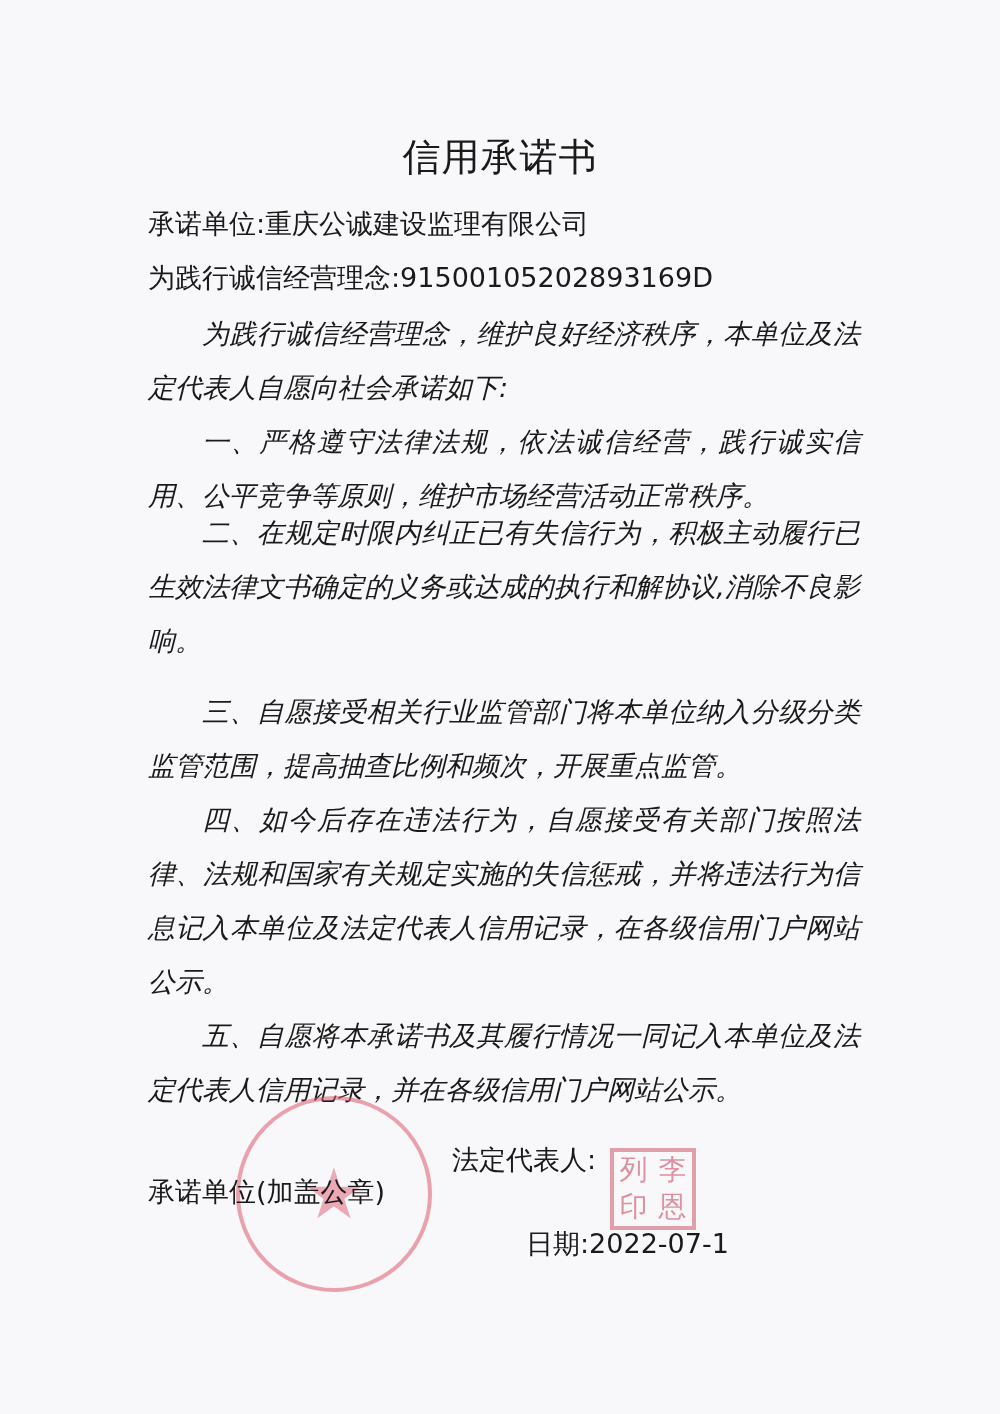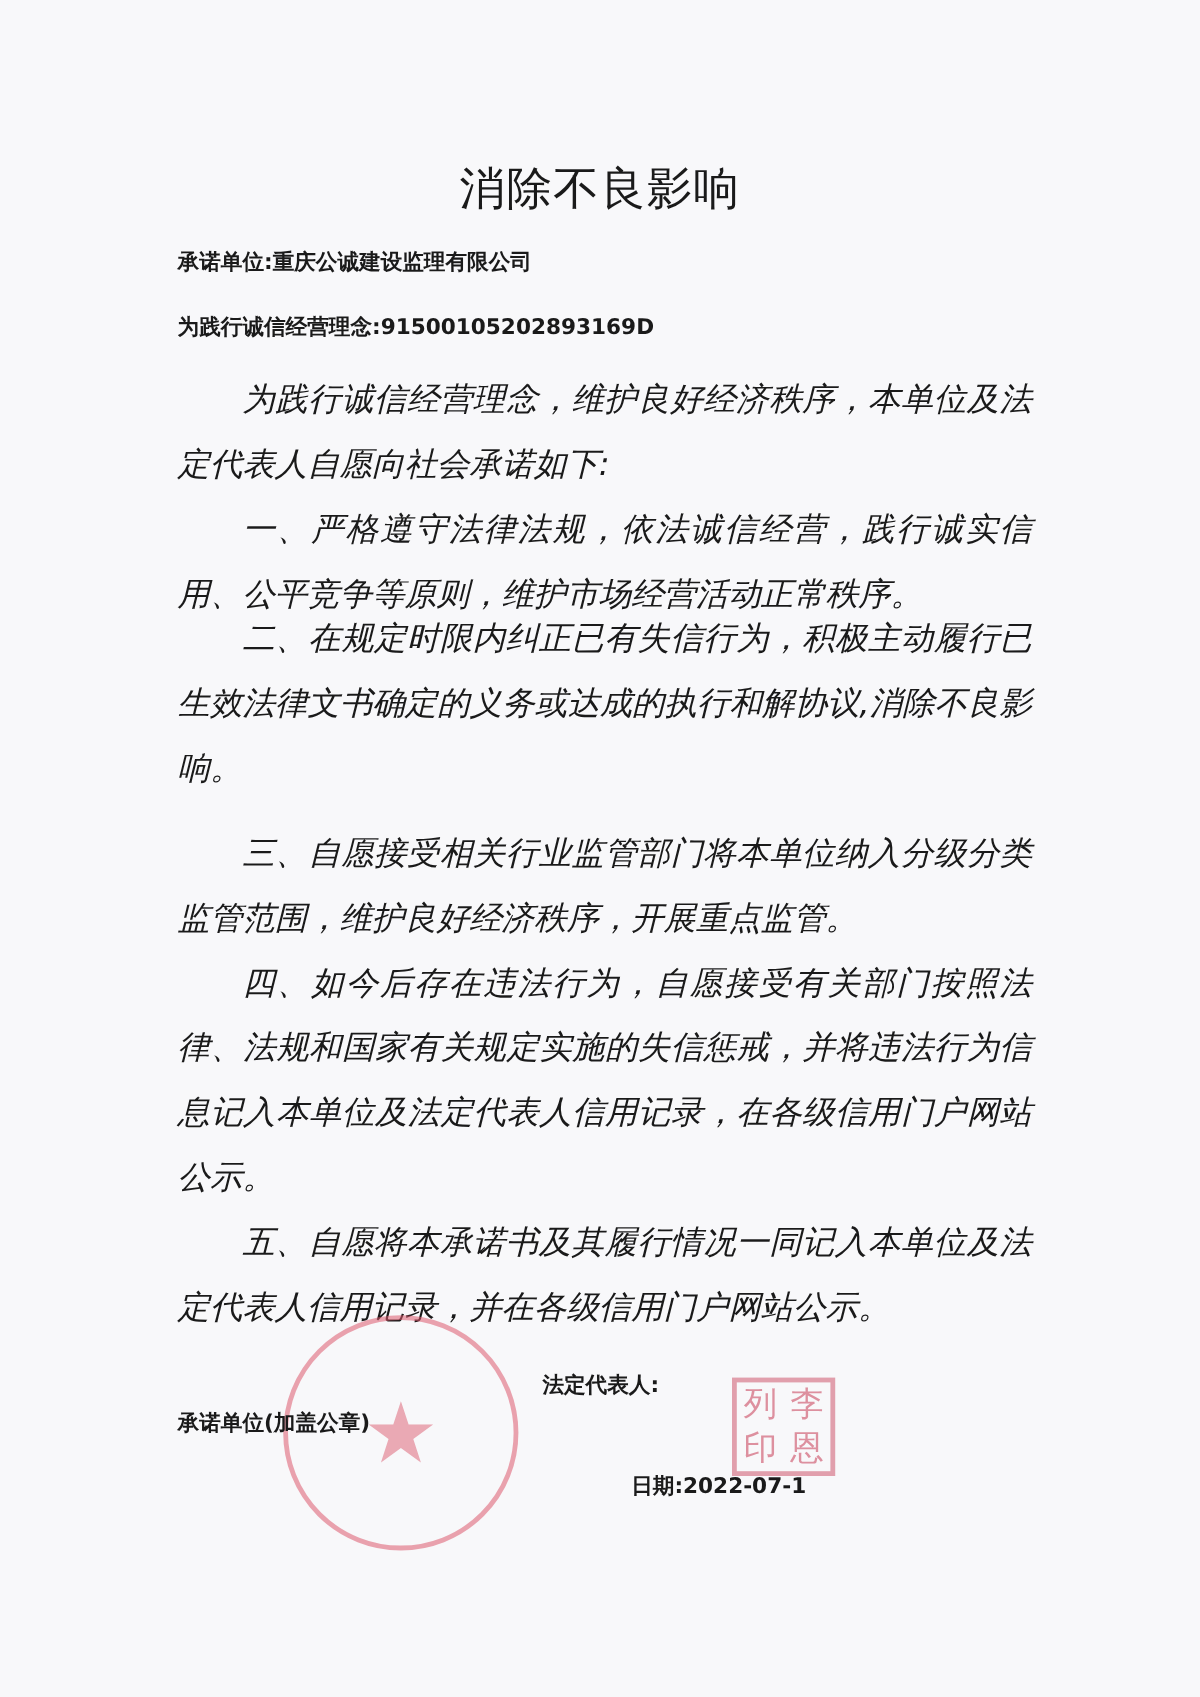--- a/index.html
+++ b/index.html
@@ -1,37 +1,37 @@
 <!DOCTYPE html>
 <html><head>
 <meta charset="utf-8">
 <style>
   html, body { margin:0; padding:0; }
   body { width:1000px; height:1414px; background:#f8f8fa; position:relative; overflow:hidden;
          font-family:"DejaVu Sans", sans-serif; color:#1a1a1a; }
   .title { position:absolute; top:132px; left:0; width:1000px; text-align:center; font-size:38px; letter-spacing:1px; }
-  .line { position:absolute; left:148px; font-size:18px; white-space:nowrap;font-weight:bold; }
+  .line { position:absolute; left:148px; font-size:27px; white-space:nowrap; }
   .para { position:absolute; left:148px; width:712px; font-size:27px; line-height:54px; text-indent:54px; text-align:justify;font-style:italic; }
   .seal { position:absolute; left:236px; top:1096px; width:196px; height:196px; border-radius:50%;
           border:4px solid rgba(220,90,110,0.55); box-sizing:border-box; }
   .seal .star { position:absolute; left:50%; top:50%; transform:translate(-50%,-50%); color:rgba(220,90,110,0.5); font-size:70px; }
   .stamp { position:absolute; left:610px; top:1148px; width:86px; height:82px; border:4px solid rgba(210,100,120,0.6);
            box-sizing:border-box; display:grid; grid-template-columns:1fr 1fr; font-size:28px; color:rgba(210,100,120,0.7); text-align:center; line-height:36px; }
 </style>
 </head>
 <body>
 
-<div class="title">消除不良影响</div>
+<div class="title">信用承诺书</div>
 <div class="line" style="top:206px">承诺单位:重庆公诚建设监理有限公司</div>
 <div class="line" style="top:260px">为践行诚信经营理念:91500105202893169D</div>
 
 <div class="para" style="top:307px">为践行诚信经营理念，维护良好经济秩序，本单位及法定代表人自愿向社会承诺如下:</div>
 <div class="para" style="top:415px">一、严格遵守法律法规，依法诚信经营，践行诚实信用、公平竞争等原则，维护市场经营活动正常秩序。</div>
 <div class="para" style="top:506px">二、在规定时限内纠正已有失信行为，积极主动履行已生效法律文书确定的义务或达成的执行和解协议,消除不良影响。</div>
-<div class="para" style="top:685px">三、自愿接受相关行业监管部门将本单位纳入分级分类监管范围，维护良好经济秩序，开展重点监管。</div>
+<div class="para" style="top:685px">三、自愿接受相关行业监管部门将本单位纳入分级分类监管范围，提高抽查比例和频次，开展重点监管。</div>
 <div class="para" style="top:793px">四、如今后存在违法行为，自愿接受有关部门按照法律、法规和国家有关规定实施的失信惩戒，并将违法行为信息记入本单位及法定代表人信用记录，在各级信用门户网站公示。</div>
 <div class="para" style="top:1009px">五、自愿将本承诺书及其履行情况一同记入本单位及法定代表人信用记录，并在各级信用门户网站公示。</div>
 
 <div class="seal">
   <span class="star">★</span>
 </div>
 
 <div class="line" style="top:1174px">承诺单位(加盖公章)</div>
 <div class="line" style="top:1142px; left:452px">法定代表人:</div>
 

